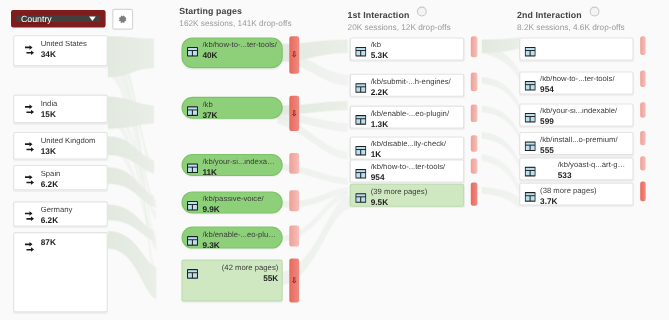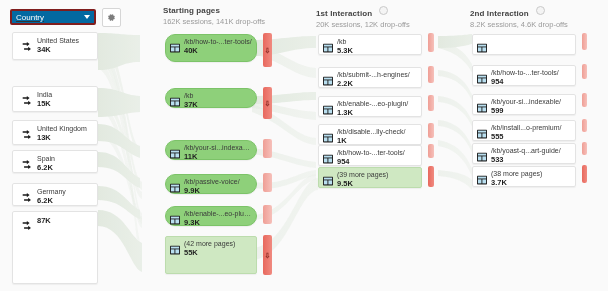--- a/index.html
+++ b/index.html
@@ -14,22 +14,22 @@
   }
   #flow-canvas{
     position:absolute;inset:0;width:608px;height:291px;
   }
   .layer{position:absolute;inset:0;width:608px;height:291px;}
 
   
   .dim-select{
     position:absolute;left:10px;top:9px;
     width:86px;height:16px;
-    background:#0369a1;
-    border:2px solid #7f1d1d;
+    background:#404040;
+    border:5px solid #7f1d1d;
     border-radius:2px;
     display:flex;align-items:center;
     padding:0 4px;
     box-sizing:border-box;
     cursor:pointer;
     text-decoration:underline;
   }
   .dim-select .lbl{
     font-size:8px;color:#fff;flex:1;
     white-space:nowrap;overflow:hidden;
@@ -328,21 +328,21 @@
 
   <div class="node greenlite" style="left:165px;top:236px;width:92px;height:38px;pointer-events:auto;">
     <span class="ico">
       <svg width="10" height="10" viewBox="0 0 16 16">
           <rect x="0" y="1" width="16" height="14" rx="1" fill="#1f1f1f"></rect>
           <rect x="1.5" y="2.6" width="13" height="3" fill="#b9dff0"></rect>
           <rect x="1.5" y="7" width="5.6" height="6.4" fill="#b9dff0"></rect>
           <rect x="8.6" y="7" width="5.9" height="6.4" fill="#b9dff0"></rect>
         </svg>
     </span>
-    <span class="txt" style="width:74px;">
+    <span class="txt" style="width:74px;text-align:right;">
       <span class="nm">(42 more pages)</span>
       <span class="vl">55K</span>
     </span>
   </div>
   <div class="dropoff" style="left:263px;top:235px;height:40px;pointer-events:auto;">
     <span class="dg">⇩</span>
   </div>
 
   <div class="node" style="left:318px;top:34px;width:104px;height:21px;pointer-events:auto;">
     <span class="ico">
@@ -502,21 +502,21 @@
 
   <div class="node" style="left:472px;top:143px;width:104px;height:21px;pointer-events:auto;">
     <span class="ico">
       <svg width="10" height="10" viewBox="0 0 16 16">
           <rect x="0" y="1" width="16" height="14" rx="1" fill="#1f1f1f"></rect>
           <rect x="1.5" y="2.6" width="13" height="3" fill="#b9dff0"></rect>
           <rect x="1.5" y="7" width="5.6" height="6.4" fill="#b9dff0"></rect>
           <rect x="8.6" y="7" width="5.9" height="6.4" fill="#b9dff0"></rect>
         </svg>
     </span>
-    <span class="txt" style="width:86px;">
+    <span class="txt" style="width:86px;margin-left:16px;">
       <span class="nm">/kb/yoast-q...art-guide/</span>
       <span class="vl">533</span>
     </span>
   </div>
   <div class="dropoff pale" style="left:582px;top:142px;height:13px;width:5px;pointer-events:auto;"></div>
 
   <div class="node" style="left:472px;top:166px;width:104px;height:21px;pointer-events:auto;">
     <span class="ico">
       <svg width="10" height="10" viewBox="0 0 16 16">
           <rect x="0" y="1" width="16" height="14" rx="1" fill="#1f1f1f"></rect>

